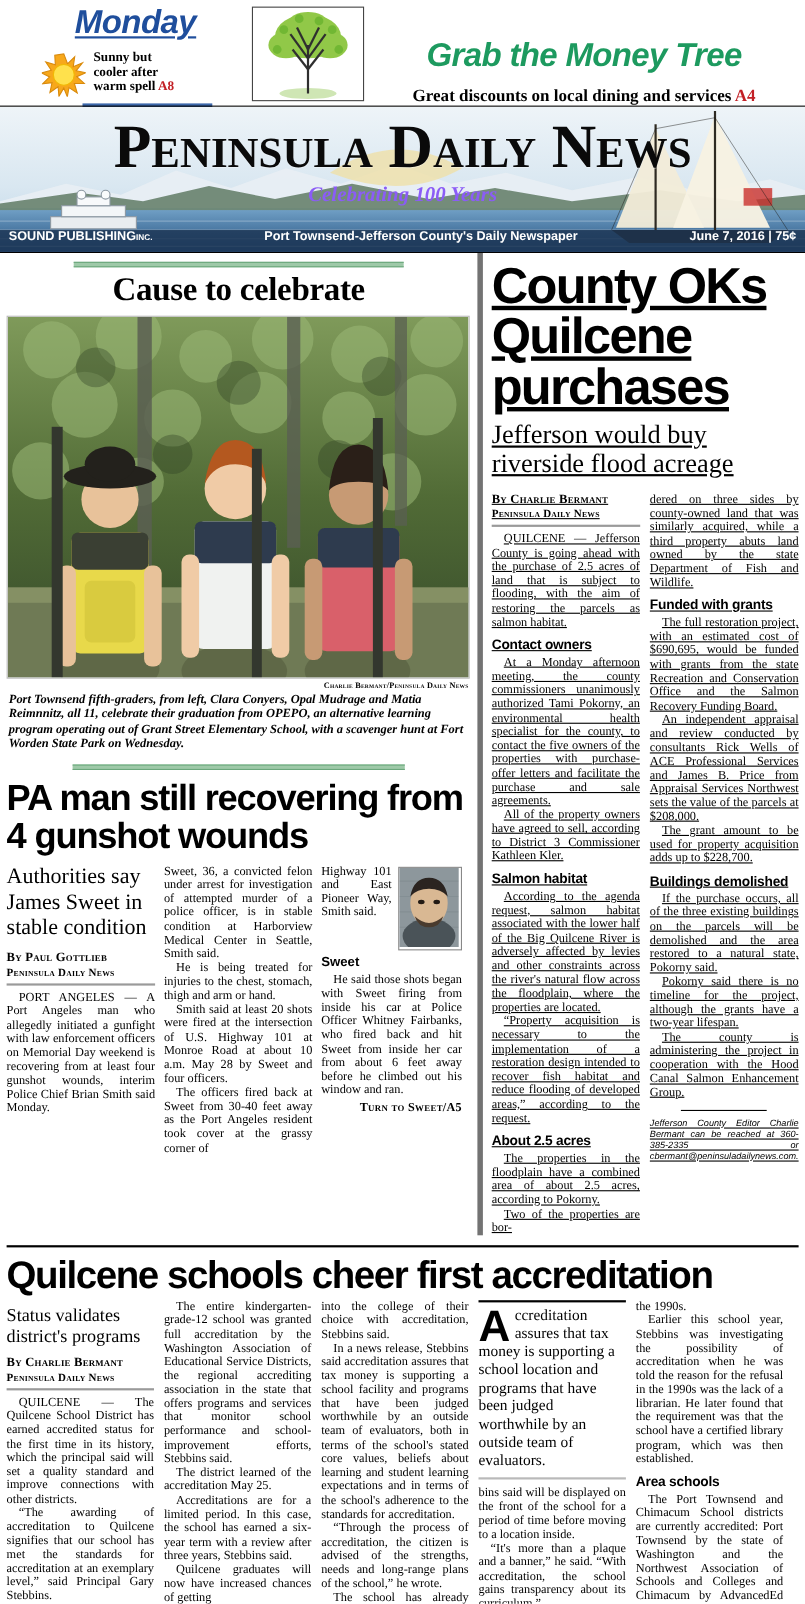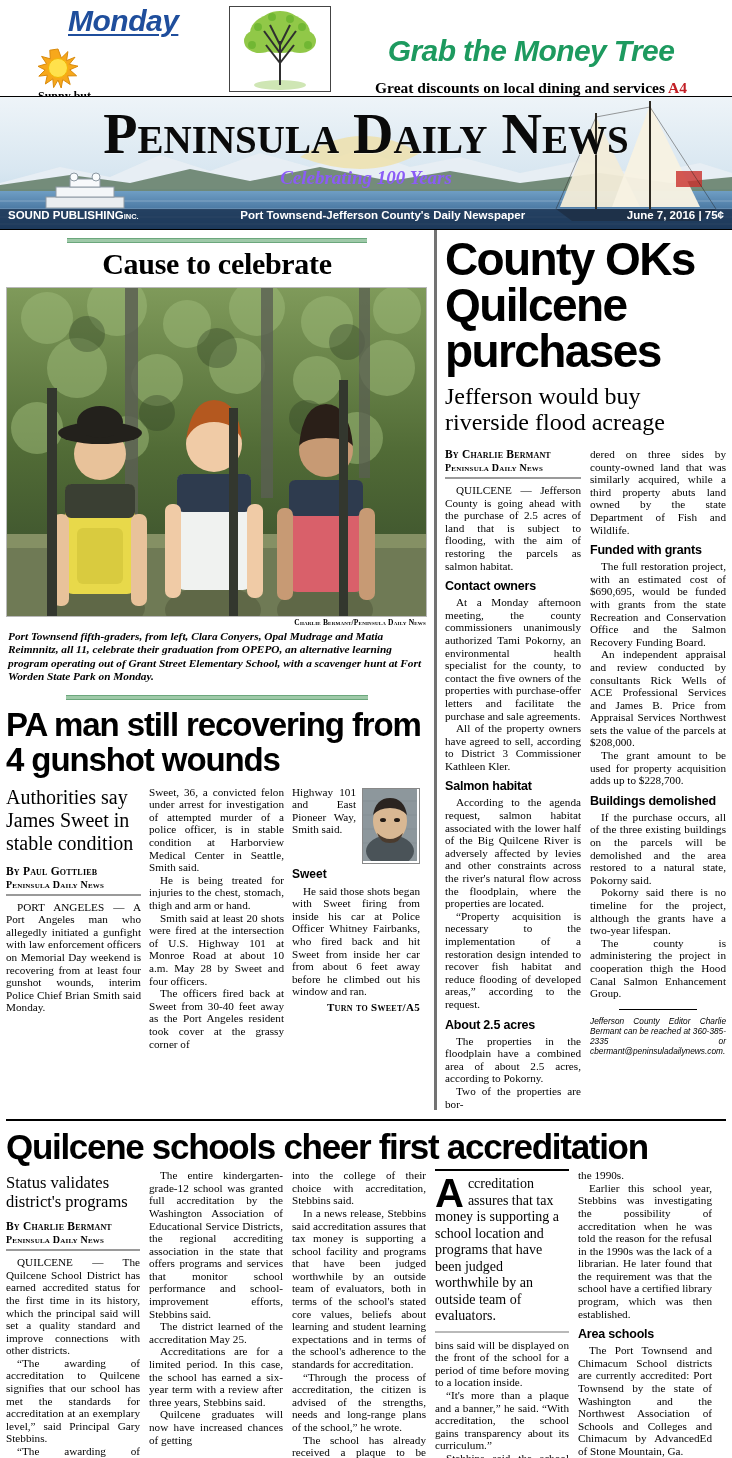--- a/index.html
+++ b/index.html
@@ -19,21 +19,21 @@
   .sky-day{
     font-family:"Liberation Sans", sans-serif;
     font-style:italic;font-weight:bold;
     font-size:30px;color:#1f4e9c;
     letter-spacing:-0.5px;
     margin:4px 0 0 58px;
     text-decoration:underline;
     text-decoration-thickness:2px;
     text-underline-offset:3px;
   }
-  .sky-wx{display:flex;align-items:flex-start;margin-top:5px;padding-left:28px;flex-direction:column;}
+  .sky-wx{display:flex;align-items:flex-start;margin-top:5px;padding-left:28px;}
   .sun{
     width:40px;height:40px;margin-top:5px;margin-right:7px;position:relative;flex:none;
   }
   .sun svg{display:block;}
   .wx-text{
     font-family:"Liberation Serif", serif;
     font-weight:bold;font-size:12px;line-height:13.5px;
     padding-top:2px;
   }
   .wx-text .pg{color:#c22026;}
@@ -94,21 +94,21 @@
     font-family:"Liberation Sans", sans-serif;font-weight:bold;font-size:11.5px;color:#fff;
   }
   .mast-date{
     font-family:"Liberation Sans", sans-serif;font-weight:bold;font-size:11.5px;color:#fff;
     padding-right:8px;white-space:nowrap;
   }
 
   
   .main{display:flex;width:732px;}
   .col-left{width:434px;box-sizing:border-box;padding:0 6px 0 6px;}
-  .col-right{width:298px;box-sizing:border-box;padding:0 6px 0 8px;border-left:3px solid #737373;}
+  .col-right{width:298px;box-sizing:border-box;padding:0 6px 0 8px;border-left:5px solid #737373;text-decoration:underline;}
 
   
   .hr-green{height:3px;background:#9ec9a8;border-top:1px solid #6ba77c;border-bottom:1px solid #6ba77c;margin:8px auto 4px auto;width:300px;}
 
   .kicker-hd{
     font-family:"Liberation Serif", serif;font-weight:bold;
     font-size:30px;text-align:center;margin:1px 0 6px 0;letter-spacing:-0.3px;
   }
   .lead-photo{
     width:421px;height:330px;position:relative;overflow:hidden;
@@ -404,21 +404,21 @@
             <rect x="270" y="220" width="16" height="92" rx="7" fill="#c79a74"></rect>
             <rect x="352" y="220" width="16" height="92" rx="7" fill="#c79a74"></rect>
           </g>
 
           <rect x="40" y="100" width="10" height="228" fill="#33372e"></rect>
           <rect x="222" y="120" width="9" height="208" fill="#33372e"></rect>
           <rect x="332" y="92" width="9" height="236" fill="#33372e"></rect>
         </svg>
       </div>
       <div class="photo-credit">Charlie Bermant/Peninsula Daily News</div>
-      <div class="cutline">Port Townsend fifth-graders, from left, Clara Conyers, Opal Mudrage and Matia Reimnnitz, all 11, celebrate their graduation from OPEPO, an alternative learning program operating out of Grant Street Elementary School, with a scavenger hunt at Fort Worden State Park on Monday.</div>
+      <div class="cutline">Port Townsend fifth-graders, from left, Clara Conyers, Opal Mudrage and Matia Reimnnitz, all 11, celebrate their graduation from OPEPO, an alternative learning program operating out of Grant Street Elementary School, with a scavenger hunt at Fort Worden State Park on Wednesday.</div>
 
       <div class="hr-green-2"></div>
       <div class="big-hd">PA man still recovering from 4 gunshot wounds</div>
 
       <div class="cols3">
         <div class="c3">
           <div class="deck-serif">Authorities say James Sweet in stable condition</div>
           <div class="byline">
             <div>By Paul Gottlieb</div>
             <div class="pub">Peninsula Daily News</div>
@@ -507,21 +507,21 @@
           <div class="subhead">Funded with grants</div>
           <div class="body-txt">
             <p>The full restoration project, with an estimated cost of $690,695, would be funded with grants from the state Recreation and Conservation Office and the Salmon Recovery Funding Board.</p>
             <p>An independent appraisal and review conducted by consultants Rick Wells of ACE Professional Services and James B. Price from Appraisal Services Northwest sets the value of the parcels at $208,000.</p>
             <p>The grant amount to be used for property acquisition adds up to $228,700.</p>
           </div>
           <div class="subhead">Buildings demolished</div>
           <div class="body-txt">
             <p>If the purchase occurs, all of the three existing buildings on the parcels will be demolished and the area restored to a natural state, Pokorny said.</p>
             <p>Pokorny said there is no timeline for the project, although the grants have a two-year lifespan.</p>
-            <p>The county is administering the project in cooperation thigh the Hood Canal Salmon Enhancement Group.</p>
+            <p>The county is administering the project in cooperation with the Hood Canal Salmon Enhancement Group.</p>
           </div>
           <div class="short-rule"></div>
           <div class="contact-note">Jefferson County Editor Charlie Bermant can be reached at 360-385-2335 or cbermant@peninsuladailynews.com.</div>
         </div>
       </div>
     </div>
   </div>
 
   <div class="fullrule"></div>
   <div class="wide-wrap">

